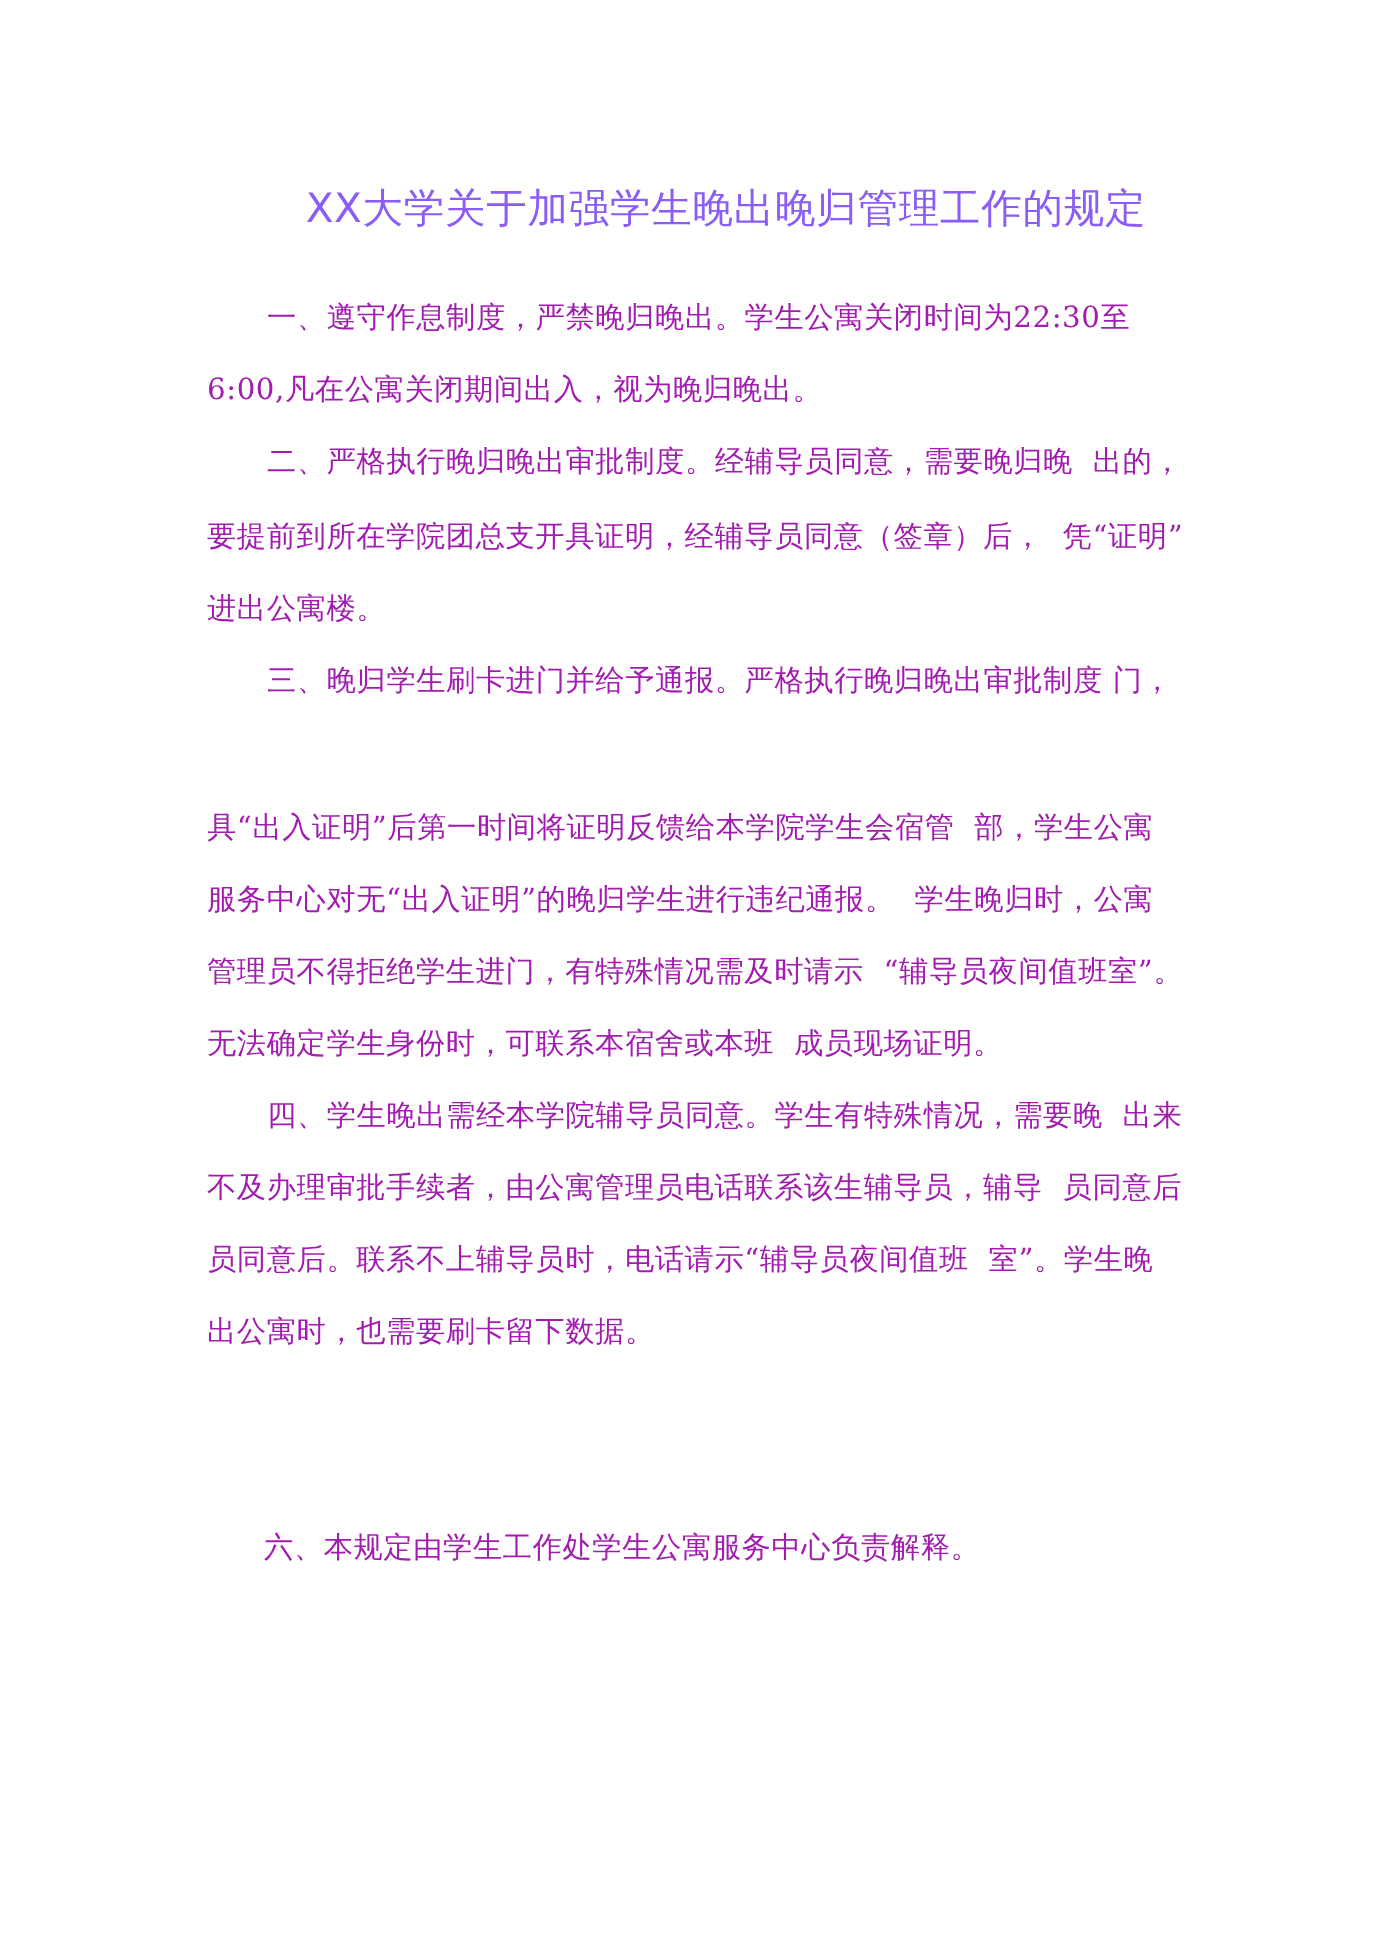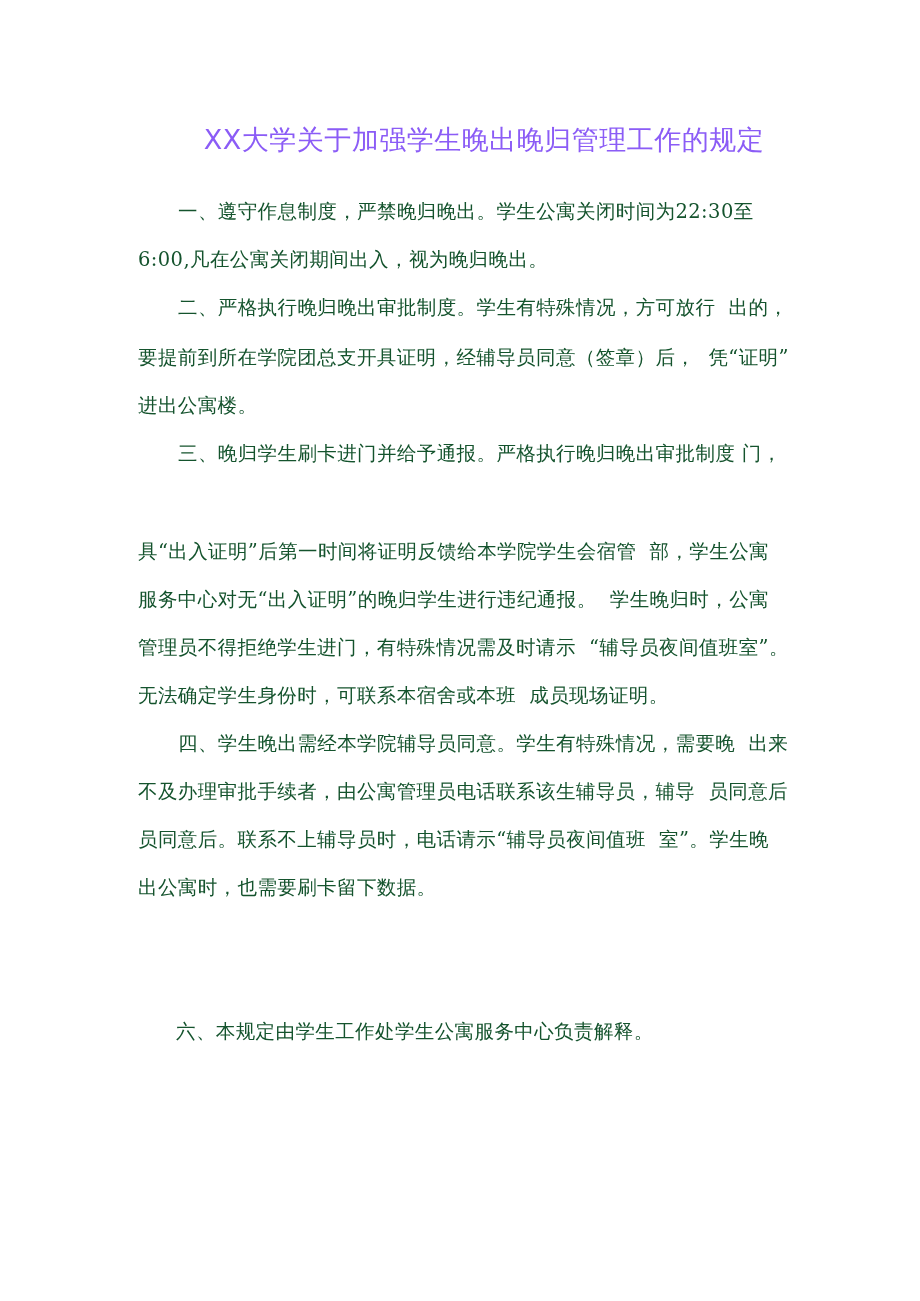--- a/index.html
+++ b/index.html
@@ -35,35 +35,35 @@
       color: #8b5cf6;
       white-space: nowrap;
       padding-left: 24px;
     }
     .line {
       position: absolute;
       left: 138px;
       font-size: 19.5px;
       line-height: 28px;
       white-space: pre;
-      color: #14532d;
+      color: #a21caf;
       letter-spacing: 0.4px;
     }
     .line.indent { left: 178px; }
   </style>
 </head>
 <body>
 
 <div class="page">
   <div class="title">XX大学关于加强学生晚出晚归管理工作的规定</div>
 
   <div class="line indent" style="top:198px">一、遵守作息制度，严禁晚归晚出。学生公寓关闭时间为22:30至</div>
   <div class="line" style="top:246px">6:00,凡在公寓关闭期间出入，视为晚归晚出。</div>
 
-  <div class="line indent" style="top:294px">二、严格执行晚归晚出审批制度。学生有特殊情况，方可放行  出的，</div>
+  <div class="line indent" style="top:294px">二、严格执行晚归晚出审批制度。经辅导员同意，需要晚归晚  出的，</div>
   <div class="line" style="top:344px">要提前到所在学院团总支开具证明，经辅导员同意（签章）后，  凭“证明”</div>
   <div class="line" style="top:392px">进出公寓楼。</div>
 
   <div class="line indent" style="top:440px">三、晚归学生刷卡进门并给予通报。严格执行晚归晚出审批制度 门，</div>
   <div class="line" style="top:538px">具“出入证明”后第一时间将证明反馈给本学院学生会宿管  部，学生公寓</div>
   <div class="line" style="top:586px">服务中心对无“出入证明”的晚归学生进行违纪通报。  学生晚归时，公寓</div>
   <div class="line" style="top:634px">管理员不得拒绝学生进门，有特殊情况需及时请示  “辅导员夜间值班室”。</div>
   <div class="line" style="top:682px">无法确定学生身份时，可联系本宿舍或本班  成员现场证明。</div>
 
   <div class="line indent" style="top:730px">四、学生晚出需经本学院辅导员同意。学生有特殊情况，需要晚  出来</div>

